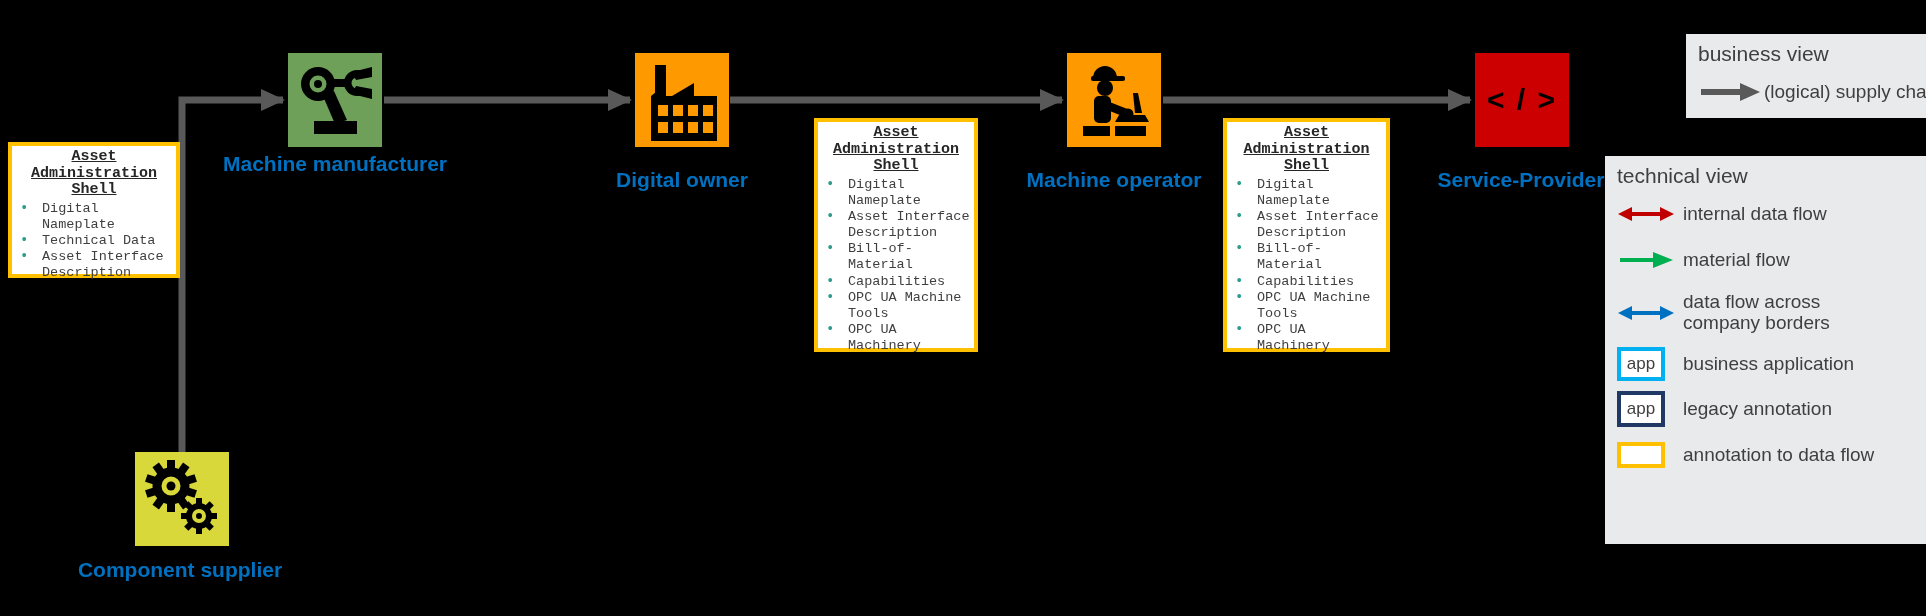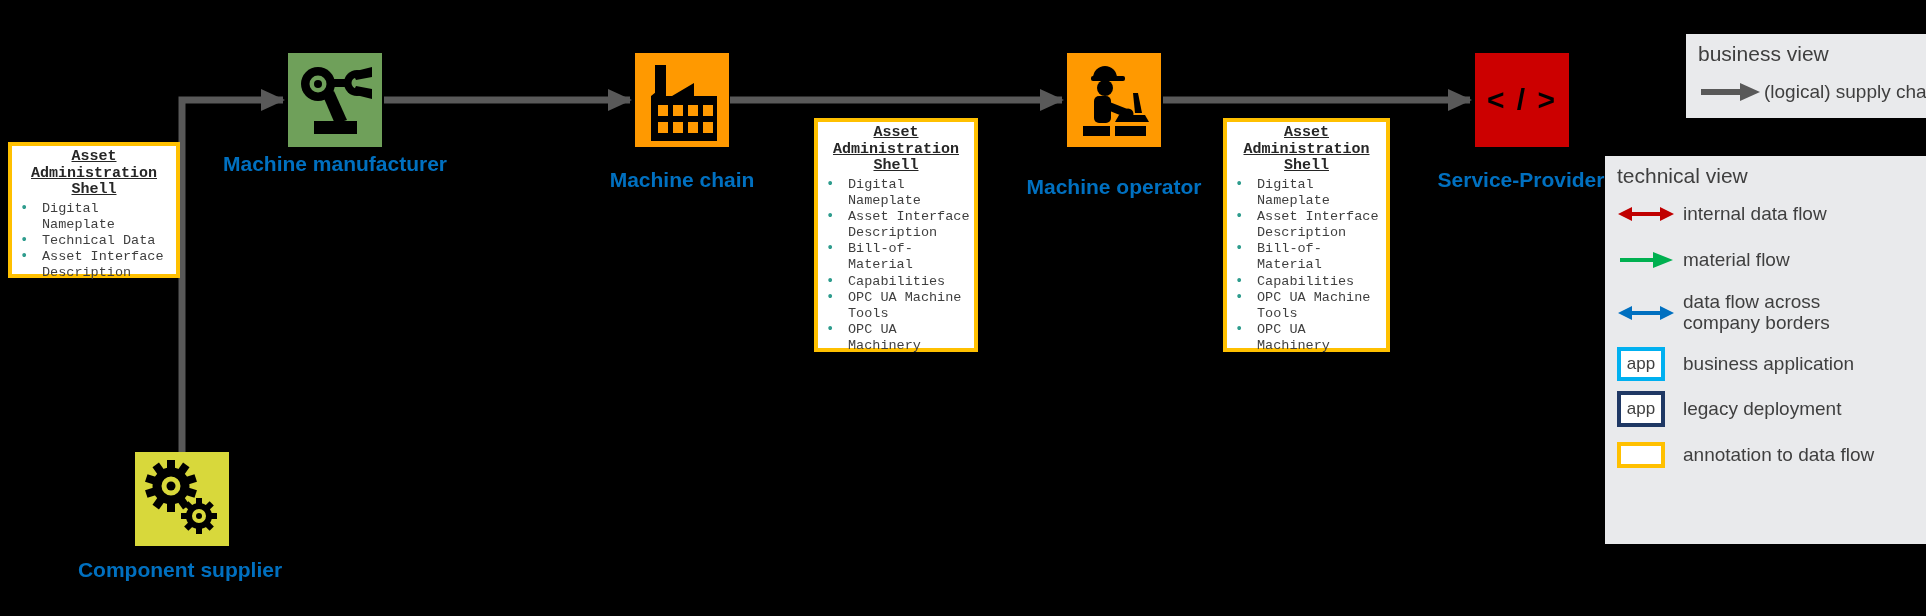--- a/index.html
+++ b/index.html
@@ -86,37 +86,37 @@
       <rect x="23" y="52" width="10" height="11" fill="#FF9900"></rect>
       <rect x="38" y="52" width="10" height="11" fill="#FF9900"></rect>
       <rect x="53" y="52" width="10" height="11" fill="#FF9900"></rect>
       <rect x="68" y="52" width="10" height="11" fill="#FF9900"></rect>
       <rect x="23" y="69" width="10" height="11" fill="#FF9900"></rect>
       <rect x="38" y="69" width="10" height="11" fill="#FF9900"></rect>
       <rect x="53" y="69" width="10" height="11" fill="#FF9900"></rect>
       <rect x="68" y="69" width="10" height="11" fill="#FF9900"></rect>
     </svg>
   </div>
-  <div class="entity-label" style="left:682px;top:168px">Machine chain</div>
+  <div class="entity-label" style="left:682px;top:168px">Digital owner</div>
 
   <div class="icon-square sq-orange" style="left:1067px;top:53px">
     <svg viewBox="0 0 94 94">
       <path d="M 26 25 A 12 12 0 0 1 50 25 Z" fill="#000"></path>
       <rect x="24" y="23" width="34" height="5" rx="2" fill="#000"></rect>
       <circle cx="38" cy="35" r="8" fill="#000"></circle>
       <rect x="27" y="43" width="17" height="27" rx="5" fill="#000"></rect>
       <polygon points="40,48 63,57 60,65 38,56" fill="#000"></polygon>
       <circle cx="61" cy="61" r="5.5" fill="#000"></circle>
       <polygon points="66,40 71,40 75,60 68,60" fill="#000"></polygon>
       <polygon points="52,62 78,62 82,69 48,69" fill="#000"></polygon>
       <rect x="16" y="73" width="27" height="10" fill="#000"></rect>
       <rect x="48" y="73" width="31" height="10" fill="#000"></rect>
     </svg>
   </div>
-  <div class="entity-label" style="left:1114px;top:175px">Machine operator</div>
+  <div class="entity-label" style="left:1114px;top:168px">Machine operator</div>
 
   <div class="icon-square sq-red" style="left:1475px;top:53px">
     <span class="code-glyph">&lt; / &gt;</span>
   </div>
   <div class="entity-label" style="left:1521px;top:168px">Service-Provider</div>
 
   <div class="icon-square sq-yellow" style="left:135px;top:452px">
     <svg viewBox="0 0 94 94">
       <g fill="#000">
         <rect x="32" y="8" width="8" height="10" transform="rotate(0 36 34)"></rect>
@@ -234,21 +234,21 @@
       <span class="leg-sym">
         <span class="leg-box box-cyan">app</span>
       </span>
       <span class="leg-label">business application</span>
     </div>
 
     <div class="leg-row" style="height:46px">
       <span class="leg-sym">
         <span class="leg-box box-navy">app</span>
       </span>
-      <span class="leg-label">legacy deployment</span>
+      <span class="leg-label">legacy annotation</span>
     </div>
 
 
     <div class="leg-row" style="height:46px">
       <span class="leg-sym">
         <span class="leg-box box-gold"></span>
       </span>
       <span class="leg-label">annotation to data flow</span>
     </div>
   </div>

